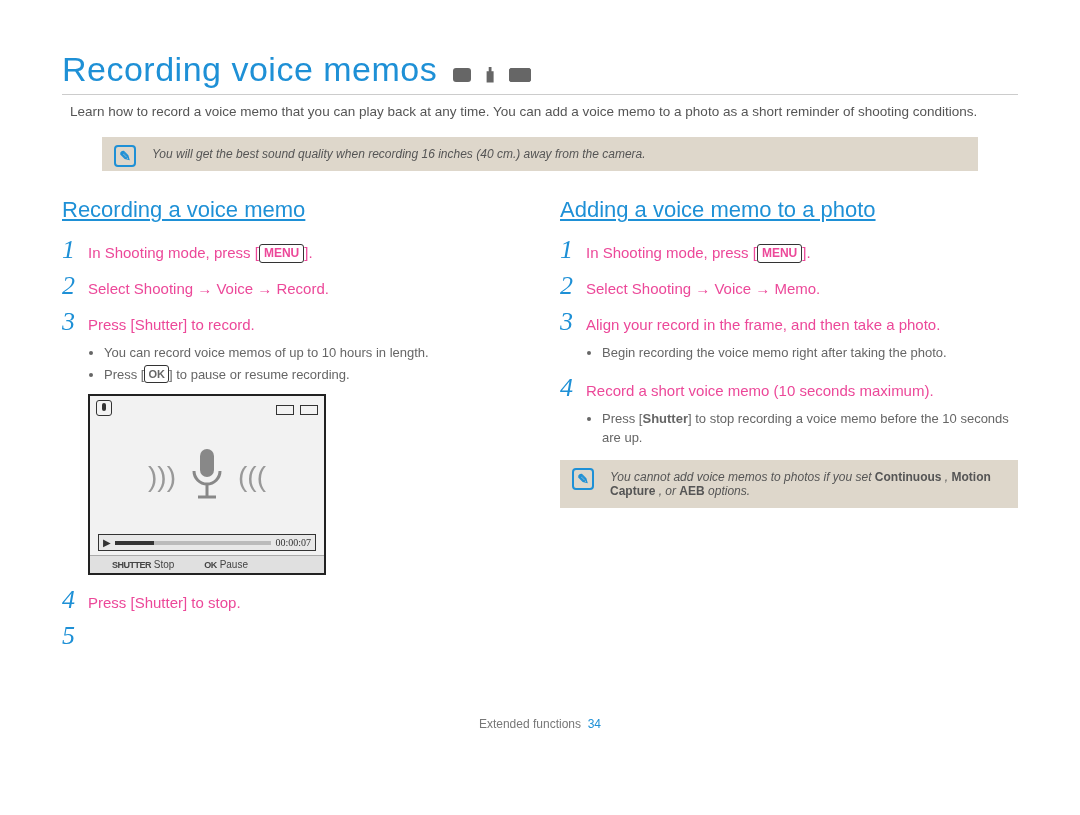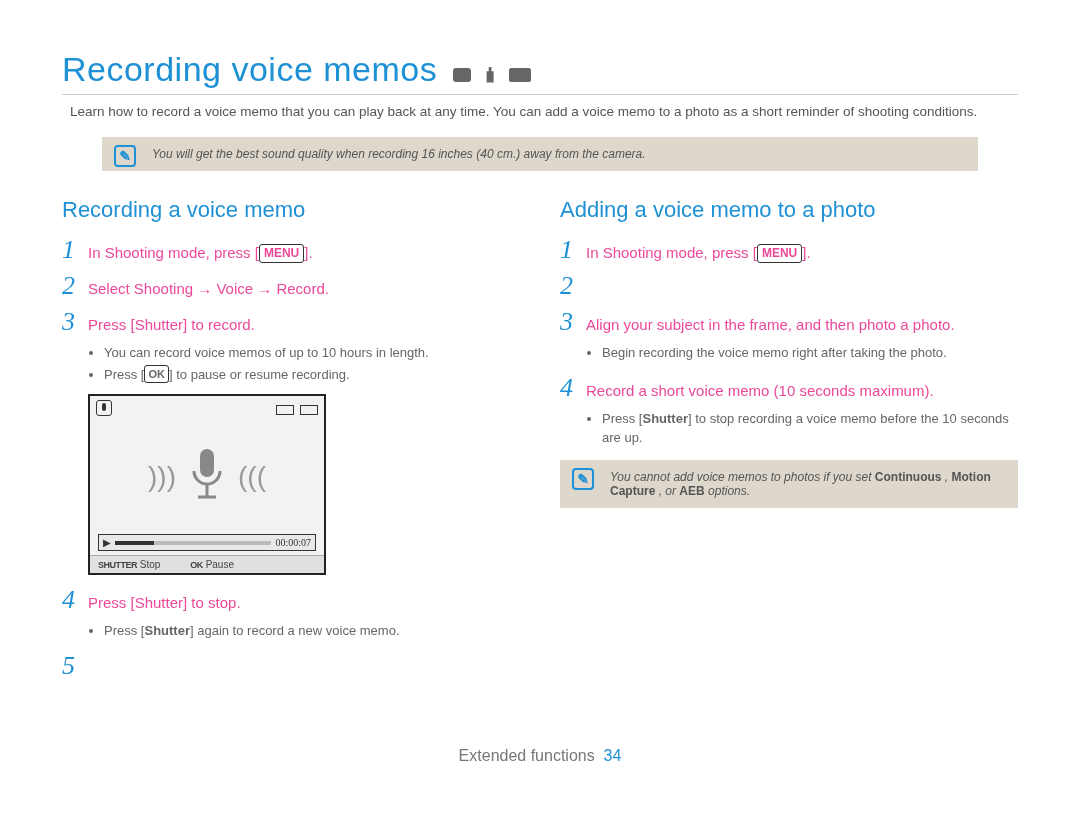--- a/index.html
+++ b/index.html
@@ -67,20 +67,21 @@
     line-height: 18px;
     font-size: 14px;
   }
   .columns { display: flex; gap: 40px; }
   .col { flex: 1; }
   h2.section-title {
     font-size: 22px;
     font-weight: 400;
     color: #1e90d6;
     margin: 0 0 12px 0;
+    text-decoration: underline;
   }
   .step {
     display: flex;
     margin-bottom: 6px;
     align-items: baseline;
   }
   .step .num {
     font-size: 26px;
     color: #1e90d6;
     font-weight: 300;
@@ -179,32 +180,32 @@
     background: #e8e8e8;
   }
   .screen .progress .play { font-size: 10px; color:#333; }
   .screen .progress .bar {
     flex: 1; height: 4px;
     background: linear-gradient(to right, #333 25%, #bbb 25%);
   }
   .screen .progress .time { font-size: 10px; font-family: Liberation Serif, serif; color:#333;}
   .screen .bottombar {
     background: #e0e0e0;
-    padding: 3px 8px;
+    padding: 3px 22px;
     font-size: 10px;
     display: flex;
     gap: 30px;
     border-top: 1px solid #aaa;
   }
   .screen .bottombar .lbl { font-weight: bold; font-size: 9px; letter-spacing: -0.5px;}
   .note-box.small { margin: 12px 0 0 0; }
   .note-box .bold { font-weight: bold; font-style: normal; }
   .footer {
     text-align: center;
-    font-size: 16px;
+    font-size: 12px;
     color: #777;
     margin-top: 60px;
   }
   .footer .pgnum { color: #1e90d6; }
 </style>
 </head>
 <body>
 
 <div class="page">
 
@@ -284,48 +285,44 @@
             <span class="lbl">OK</span>
             <span>Pause</span>
           </span>
         </div>
       </div>
 
       <div class="step">
         <div class="num">4</div>
         <div class="body">Press [Shutter] to stop.</div>
       </div>
-      <ul class="sub">
-        <li>
-          <span>Press [</span><b>Shutter</b><span>] again to record a new voice memo.</span>
-        </li>
-      </ul>
 
       <div class="step">
         <div class="num">5</div>
       </div>
     </div>
 
     <div class="col">
       <h2 class="section-title">Adding a voice memo to a photo</h2>
 
       <div class="step">
         <div class="num">1</div>
         <div class="body">
           <span>In Shooting mode, press [</span><span class="menu-btn">MENU</span><span>].</span>
         </div>
       </div>
 
       <div class="step">
         <div class="num">2</div>
+        <div class="body">Select Shooting → Voice → Memo.</div>
       </div>
 
       <div class="step">
         <div class="num">3</div>
-        <div class="body">Align your subject in the frame, and then photo a photo.</div>
+        <div class="body">Align your record in the frame, and then take a photo.</div>
       </div>
       <ul class="sub">
         <li>Begin recording the voice memo right after taking the photo.</li>
       </ul>
 
       <div class="step">
         <div class="num">4</div>
         <div class="body">Record a short voice memo (10 seconds maximum).</div>
       </div>
       <ul class="sub">

